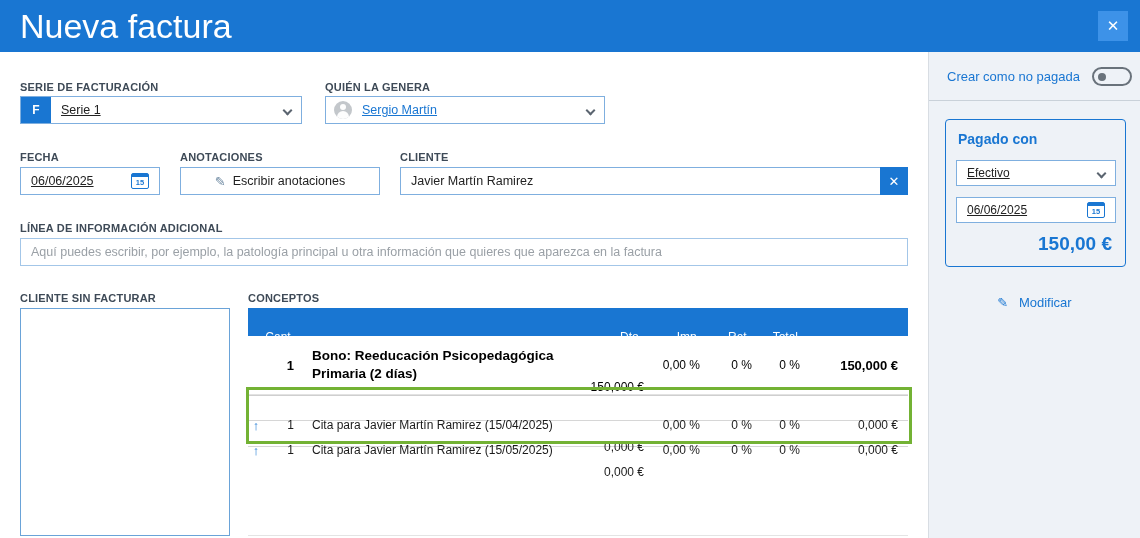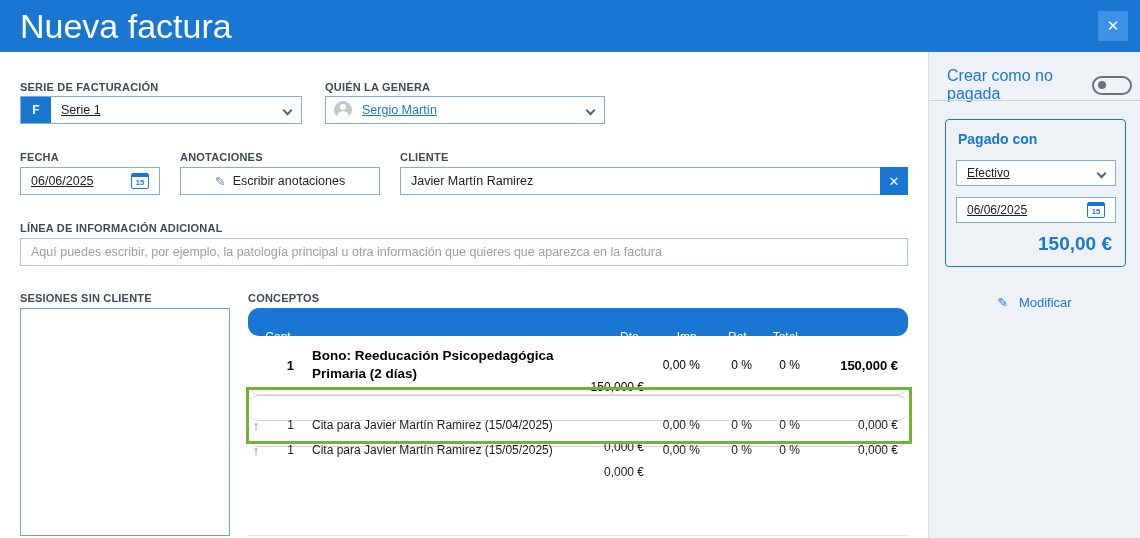--- a/index.html
+++ b/index.html
@@ -45,21 +45,21 @@
                      color:#222; padding:0 10px; outline:none; }
   input.text-input::placeholder { color:#9aa0a6; }
   .clear-btn { position:absolute; right:0; top:0; width:28px; height:26px; background:var(--accent,#1976d2);
                border:none; color:#fff; font-size:13px; cursor:pointer; }
 
   .listbox { position:absolute; left:20px; top:308px; width:210px; height:228px; border:1px solid #6aa3d8; background:#fff; }
 
   
   .table { position:absolute; left:248px; top:308px; width:660px; height:228px; background:#fff;
            border-bottom:1px solid #e4e4e4; font-size:12px; }
-  .trow { display:grid; grid-template-columns:16px 36px 1fr 88px 58px 52px 50px 100px; align-items:center;border-radius:11px; }
+  .trow { display:grid; grid-template-columns:16px 36px 1fr 88px 58px 52px 50px 100px; align-items:center; }
   .thead { background:var(--accent,#1976d2); color:#fff; height:28px; }
   .c-cant  { text-align:right; padding-right:6px; }
   .c-desc  { text-align:left;  padding-left:12px; }
   .c-base  { text-align:right; padding-right:4px;margin-top:44px; }
   .c-dto   { text-align:right; padding-right:6px; }
   .c-imp   { text-align:right; padding-right:6px; }
   .c-ret   { text-align:right; padding-right:8px; }
   .c-total { text-align:right; padding-right:10px; }
   .row-main { min-height:52px; border-bottom:1px solid #e2e2e2; font-size:12px; }
   .row-main .c-cant, .row-main .c-total { font-weight:bold; font-size:13px; }
@@ -67,21 +67,21 @@
   .row-cita { height:26px; border-bottom:1px solid #d6d6d6; color:#1b1b1b; }
   .arrow-up { color:var(--accent,#1976d2); font-size:13px; font-weight:bold; text-align:center; cursor:pointer;
               background:none; border:none; padding:0; line-height:1; }
   .green-box { position:absolute; left:-2px; right:-4px; top:79px; height:57px;
                border:3px solid var(--highlight_green,#73b234); pointer-events:none; }
 
   
   .sidebar { position:absolute; left:928px; top:52px; width:212px; bottom:0; background:var(--sidebar_bg,#eef2f7);
              border-left:1px solid #d8dde3; }
   .toggle-row { position:absolute; top:15px; left:18px; right:8px; display:flex; align-items:center; justify-content:space-between; }
-  .toggle-label { color:var(--accent,#1976d2); font-size:16px; }
+  .toggle-label { color:var(--accent,#1976d2); font-size:13px; }
   .switch { width:40px; height:19px; border:2px solid #69727b; border-radius:10px; position:relative;
             background:transparent; cursor:pointer; flex:none; }
   .switch i { position:absolute; left:4px; top:3.5px; width:8px; height:8px; border-radius:50%; background:#69727b; }
   .side-divider { position:absolute; top:48px; left:0; right:0; height:1px; background:#c9d1d9; }
 
   .paybox { position:absolute; top:67px; left:16px; width:181px; height:148px; border:1px solid var(--accent,#1976d2); border-radius:4px; }
   .paybox-title { color:var(--accent,#1976d2); font-weight:bold; font-size:14px; margin:11px 0 0 12px; }
   .pay-ctrl { position:absolute; left:10px; width:160px; height:26px; background:#fff; border:1px solid #7fafdf;
               display:flex; align-items:center; font-size:12px; color:#222; }
   .pay-select { top:40px; }
@@ -141,21 +141,21 @@
   <div style="position:absolute; left:400px; top:167px; width:508px; height:28px;">
     <input class="text-input" style="left: 0px; top: 0px; width: 508px; height: 28px; padding-right: 22px;" value="Javier Martín Ramirez">
     <button class="clear-btn" style="height:28px;">
       <span>✕</span>
     </button>
   </div>
 
   <div class="field-label" style="left:20px; top:222px;">LÍNEA DE INFORMACIÓN ADICIONAL</div>
   <input class="text-input" style="left: 20px; top: 238px; width: 888px; height: 28px; border-color: rgb(163, 198, 232);" placeholder="Aquí puedes escribir, por ejemplo, la patología principal u otra información que quieres que aparezca en la factura">
 
-  <div class="field-label" style="left:20px; top:292px;">SESIONES SIN CLIENTE</div>
+  <div class="field-label" style="left:20px; top:292px;">CLIENTE SIN FACTURAR</div>
   <div class="listbox"></div>
 
   <div class="field-label" style="left:248px; top:292px;">CONCEPTOS</div>
 
   <div class="table">
     <div class="trow thead">
       <span></span>
       <span class="c-cant">Cant.</span>
       <span class="c-base">Base</span>
       <span class="c-dto">Dto.</span>

